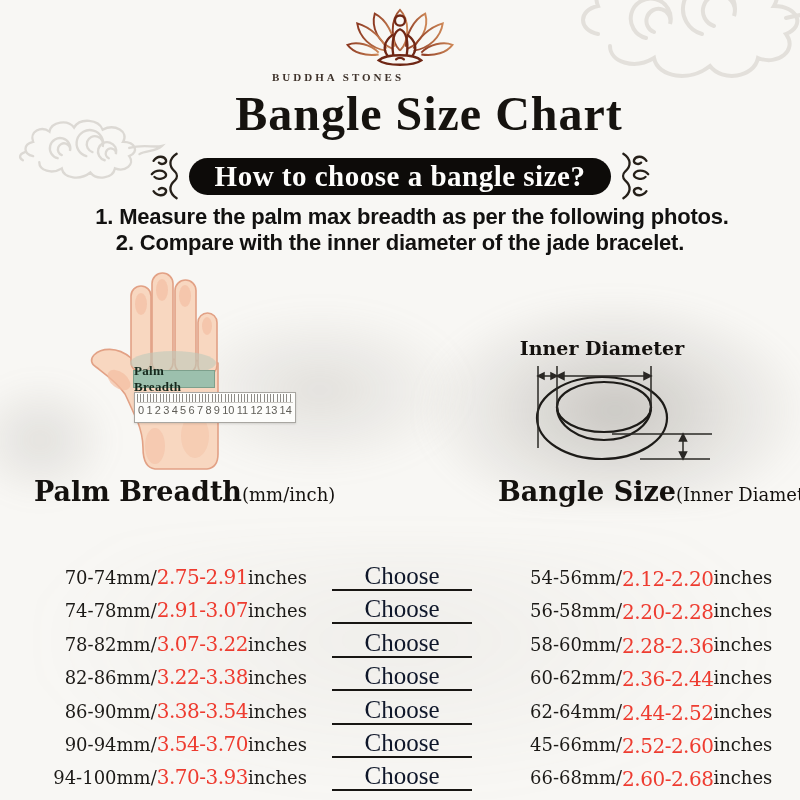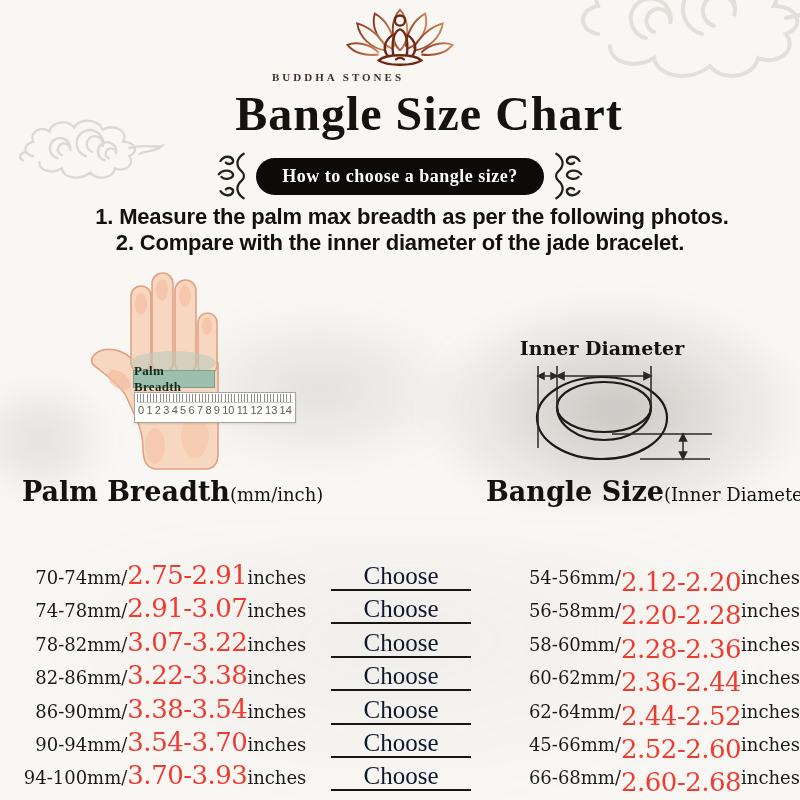--- a/index.html
+++ b/index.html
@@ -13,55 +13,55 @@
   #wash-bottom{left:40px;top:540px;width:720px;height:250px;background:radial-gradient(ellipse at 50% 40%, rgba(150,145,138,.08) 0%, transparent 75%);filter:blur(16px);}
   .cloud{position:absolute;}
 
   
   #logo{position:absolute;left:330px;top:4px;width:140px;height:68px;}
   #brand-name{position:absolute;left:0;top:71px;width:676px;text-align:center;font-size:11px;font-weight:bold;letter-spacing:3px;color:#3f332b;}
   #page-title{position:absolute;left:0;top:86px;width:800px;text-align:center;font-size:48px;font-weight:bold;letter-spacing:1px;color:#16130f;margin-left:29px;}
 
   
   #banner-row{position:absolute;left:0;top:150px;width:800px;display:flex;justify-content:center;align-items:center;gap:7px;}
-  #banner-pill{background:#0d0b09;color:#fdfdfb;border-radius:19px;height:37px;line-height:37px;padding:0 26px;font-size:18px;font-weight:bold;letter-spacing:.5px;}
+  #banner-pill{background:#0d0b09;color:#fdfdfb;border-radius:19px;height:37px;line-height:37px;padding:0 26px;font-size:29px;font-weight:bold;letter-spacing:.5px;}
   .ornament{width:32px;height:52px;}
   .ornament.flip{transform:scaleX(-1);}
 
   
   .instr{position:absolute;left:0;width:800px;text-align:center;font-family:"Liberation Sans",sans-serif;font-weight:bold;font-size:22px;color:#121110;letter-spacing:-0.2px;}
   #instr-1{top:204px;padding-left:12px;}
   #instr-2{top:230px;}
 
   
   #hand-svg{position:absolute;left:85px;top:268px;width:230px;height:210px;}
   #palm-band{position:absolute;left:133px;top:370px;width:82px;height:18px;background:#9cc0ad;border:1px solid #7da08c;box-sizing:border-box;display:flex;align-items:center;justify-content:center;font-size:13px;font-weight:bold;color:#16291d;letter-spacing:.3px;}
   #ruler{position:absolute;left:134px;top:392px;width:162px;height:31px;background:#fdfdfb;border:1px solid #a8a6a1;box-sizing:border-box;box-shadow:0 1px 2px rgba(0,0,0,.12);}
   #ruler-ticks{height:8px;margin:1px 2px 0 2px;background:repeating-linear-gradient(90deg,#8d8b86 0 1px,transparent 1px 3.25px);border-bottom:1px solid #c9c7c2;}
   #ruler-numbers{display:flex;justify-content:space-between;padding:1px 3px 0 3px;font-family:"Liberation Sans",sans-serif;font-size:11px;color:#5f5d57;}
 
   
   #bangle-svg{position:absolute;left:500px;top:330px;width:260px;height:150px;}
   #bangle-svg text{font-family:"DejaVu Serif",serif;font-weight:bold;font-size:19px;fill:#14110e;}
 
   
-  .col-hdr{position:absolute;top:476px;text-align:left;white-space:nowrap;}
+  .col-hdr{position:absolute;top:476px;text-align:left;white-space:nowrap;margin-left:12px;}
   #hdr-left{left:22px;width:300px;}
   #hdr-right{left:486px;width:310px;}
   .col-hdr .big{font-family:"DejaVu Serif",serif;font-size:27px;font-weight:bold;color:#14110e;}
   .col-hdr .small{font-family:"DejaVu Serif",serif;font-size:18px;font-weight:normal;color:#14110e;}
 
   
   #size-table{position:absolute;left:0;top:531px;width:800px;}
   .size-row{display:flex;align-items:baseline;height:33.4px;}
   .c1{width:307px;display:flex;justify-content:flex-end;align-items:baseline;white-space:nowrap;}
   .c2{width:190px;display:flex;justify-content:center;}
   .c3{flex:1;display:flex;justify-content:flex-start;align-items:flex-start;white-space:nowrap;padding-left:33px;margin-top:36px;}
   .mm{font-family:"DejaVu Serif",serif;font-size:18px;color:#1c1a17;}
-  .red{font-family:"DejaVu Serif",serif;font-size:26px;color:#ee3c30;letter-spacing:-0.5px;}
+  .red{font-family:"DejaVu Serif",serif;font-size:20px;color:#ee3c30;letter-spacing:-0.5px;}
   .unit{font-family:"DejaVu Serif",serif;font-size:18px;color:#1c1a17;}
   .choose{width:140px;text-align:center;border-bottom:2px solid #181613;font-family:"Liberation Serif",serif;font-size:25px;color:#0f172a;line-height:27px;cursor:pointer;}
 </style>
 </head>
 <body>
 
 <div id="canvas">
 
   <div class="wash" id="wash-right"></div>
   <div class="wash" id="wash-mid"></div>

